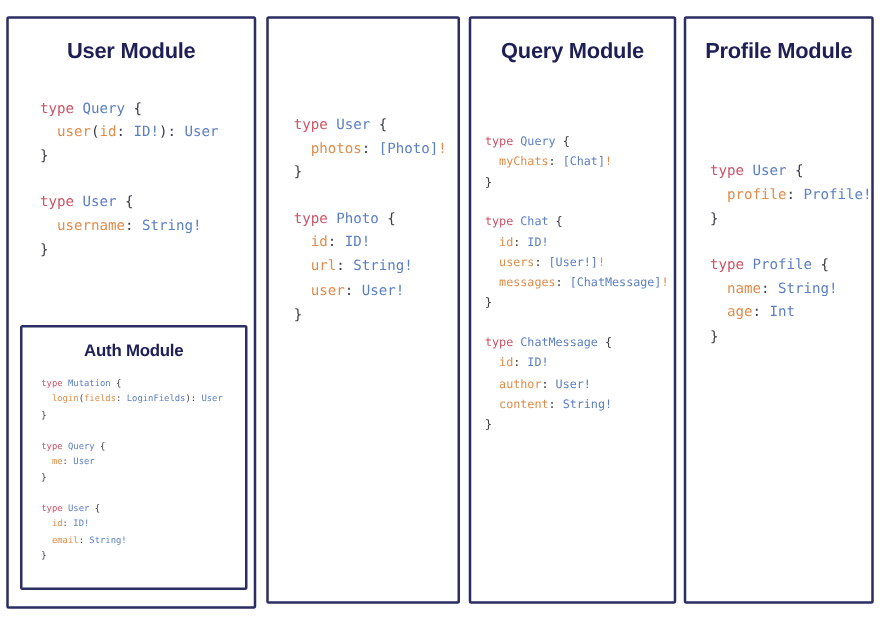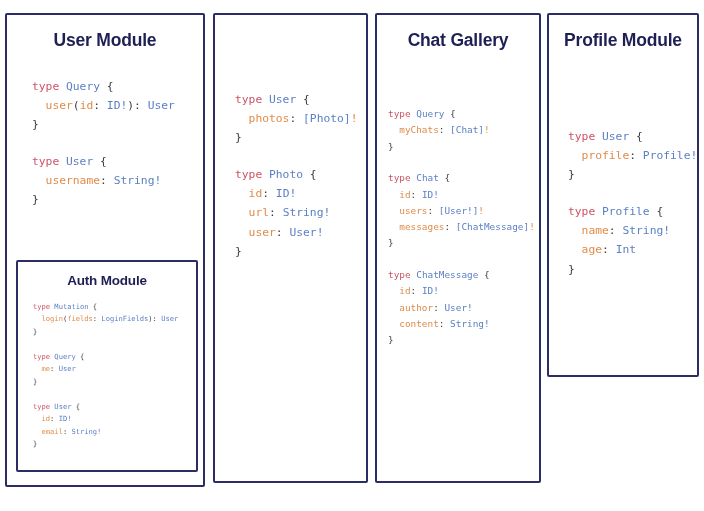--- a/index.html
+++ b/index.html
@@ -72,21 +72,21 @@
   .f  { color: #e08c4a; }  
   .p  { color: #3b3b46; }  
 
   .blk { margin: 3px; }
 
   
   #panel-user    { left: 5px;   top: 13px; width: 200px; height: 474px; }
   #panel-auth    { left: 9px;   top: 245px; width: 182px; height: 212px; }
   #panel-gallery { left: 213px; top: 13px; width: 155px; height: 470px; }
   #panel-chat    { left: 375px; top: 13px; width: 166px; height: 470px; }
-  #panel-profile { left: 547px; top: 13px; width: 152px; height: 364px; }
+  #panel-profile { left: 547px; top: 13px; width: 152px; height: 470px; }
 
   .code-user    { margin: 26px 0 0 22px; }
   .code-gallery { margin: 75px 0 0 17px; }
   .code-chat    { margin: 55px 0 0 8px; }
   .code-profile { margin: 76px 0 0 16px; }
   .code-auth    { margin: 13px 0 0 12px; }
 
   .gap { display: block; height: 1em; }
 </style>
 </head>
@@ -102,21 +102,21 @@
       <div class="panel-title title-sm">Auth Module</div>
       <div class="code code-sm code-auth"><div class="blk"><div><span class="k">type </span><span class="t">Mutation</span><span class="p"> {</span></div><div><span class="p">  </span><span class="f">login</span><span class="p">(</span><span class="f">fields</span><span class="p">: </span><span class="t">LoginFields</span><span class="p">): </span><span class="t">User</span></div><div><span class="p">}</span></div></div><span class="gap"></span><div class="blk"><div><span class="k">type </span><span class="t">Query</span><span class="p"> {</span></div><div><span class="p">  </span><span class="f">me</span><span class="p">: </span><span class="t">User</span></div><div><span class="p">}</span></div></div><span class="gap"></span><div class="blk"><div><span class="k">type </span><span class="t">User</span><span class="p"> {</span></div><div><span class="p">  </span><span class="f">id</span><span class="p">: </span><span class="t">ID!</span></div><div><span class="p">  </span><span class="f">email</span><span class="p">: </span><span class="t">String!</span></div><div><span class="p">}</span></div></div></div>
     </div>
   </div>
 
   <div class="panel" id="panel-gallery">
     <div class="code code-lg code-gallery"><div class="blk"><div><span class="k">type </span><span class="t">User</span><span class="p"> {</span></div><div><span class="p">  </span><span class="f">photos</span><span class="p">: </span><span class="t">[Photo]</span><span class="f">!</span></div><div><span class="p">}</span></div></div><span class="gap"></span><div class="blk"><div><span class="k">type </span><span class="t">Photo</span><span class="p"> {</span></div><div><span class="p">  </span><span class="f">id</span><span class="p">: </span><span class="t">ID!</span></div><div><span class="p">  </span><span class="f">url</span><span class="p">: </span><span class="t">String!</span></div><div><span class="p">  </span><span class="f">user</span><span class="p">: </span><span class="t">User!</span></div><div><span class="p">}</span></div></div></div>
   </div>
 
   <div class="panel" id="panel-chat">
-    <div class="panel-title title-lg">Chat Gallery</div>
+    <div class="panel-title title-lg">Query Module</div>
     <div class="code code-md code-chat"><div class="blk"><div><span class="k">type </span><span class="t">Query</span><span class="p"> {</span></div><div><span class="p">  </span><span class="f">myChats</span><span class="p">: </span><span class="t">[Chat]</span><span class="f">!</span></div><div><span class="p">}</span></div></div><span class="gap"></span><div class="blk"><div><span class="k">type </span><span class="t">Chat</span><span class="p"> {</span></div><div><span class="p">  </span><span class="f">id</span><span class="p">: </span><span class="t">ID!</span></div><div><span class="p">  </span><span class="f">users</span><span class="p">: </span><span class="t">[User!]</span><span class="f">!</span></div><div><span class="p">  </span><span class="f">messages</span><span class="p">: </span><span class="t">[ChatMessage]</span><span class="f">!</span></div><div><span class="p">}</span></div></div><span class="gap"></span><div class="blk"><div><span class="k">type </span><span class="t">ChatMessage</span><span class="p"> {</span></div><div><span class="p">  </span><span class="f">id</span><span class="p">: </span><span class="t">ID!</span></div><div><span class="p">  </span><span class="f">author</span><span class="p">: </span><span class="t">User!</span></div><div><span class="p">  </span><span class="f">content</span><span class="p">: </span><span class="t">String!</span></div><div><span class="p">}</span></div></div></div>
   </div>
 
   <div class="panel" id="panel-profile">
     <div class="panel-title title-lg">Profile Module</div>
     <div class="code code-lg code-profile"><div class="blk"><div><span class="k">type </span><span class="t">User</span><span class="p"> {</span></div><div><span class="p">  </span><span class="f">profile</span><span class="p">: </span><span class="t">Profile!</span></div><div><span class="p">}</span></div></div><span class="gap"></span><div class="blk"><div><span class="k">type </span><span class="t">Profile</span><span class="p"> {</span></div><div><span class="p">  </span><span class="f">name</span><span class="p">: </span><span class="t">String!</span></div><div><span class="p">  </span><span class="f">age</span><span class="p">: </span><span class="t">Int</span></div><div><span class="p">}</span></div></div></div>
   </div>
 
 </div>
 

